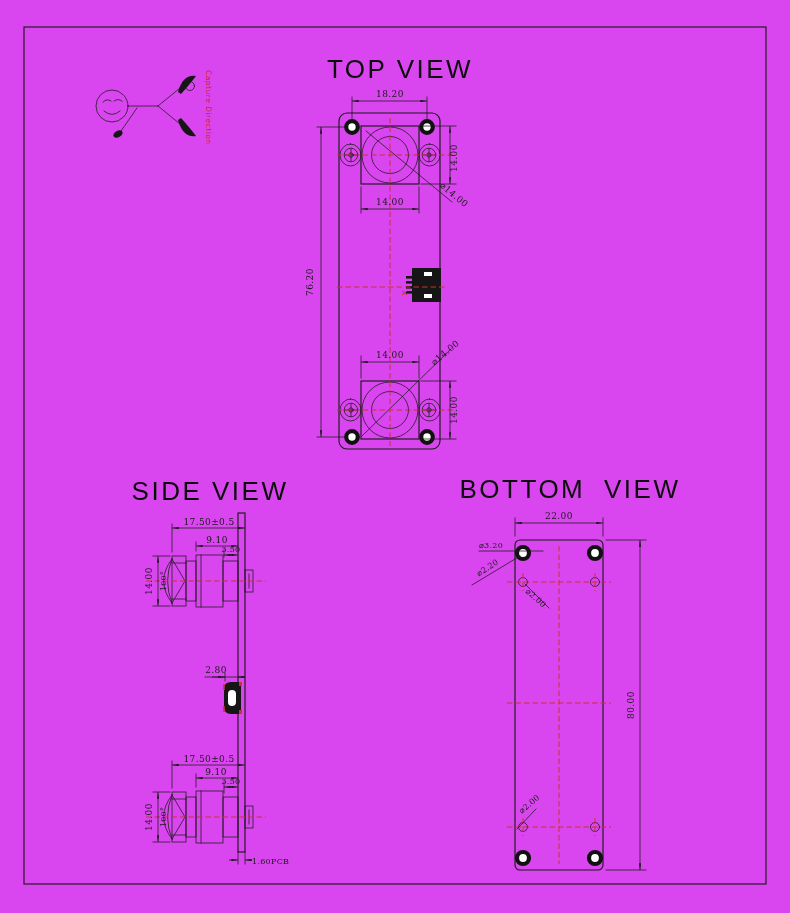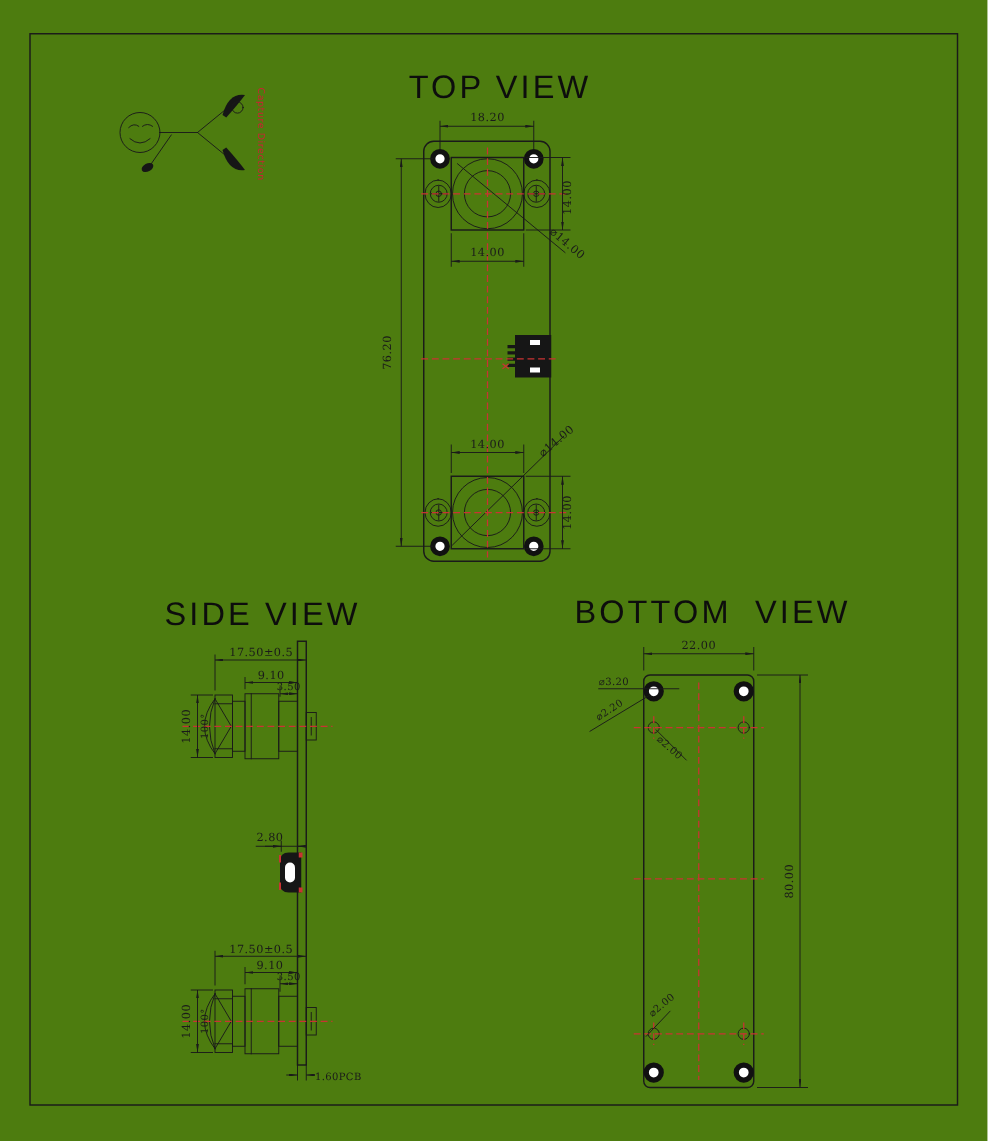--- a/index.html
+++ b/index.html
@@ -1,16 +1,16 @@
 <!DOCTYPE html>
 <html><head>
 <meta charset="utf-8">
 <style>
   html,body{margin:0;padding:0;background:#ffffff;}
-  .page{width:790px;height:913px;position:relative;background:#4d7c0f;}
+  .page{width:790px;height:913px;position:relative;background:#d946ef;}
   svg{display:block}
   .ln{stroke:#1a1a1a;stroke-width:1.15;fill:none;stroke-linecap:square}
   .tn{stroke:#1a1a1a;stroke-width:.75;fill:none;stroke-linecap:square}
   .dl{stroke:#1a1a1a;stroke-width:.75;fill:none}
   .red{stroke:#c93333;stroke-width:1;fill:none;stroke-dasharray:5.5 3}
   .reds{stroke:#c93333;stroke-width:1.6;fill:none}
   .hole{fill:#fff;stroke:#111;stroke-width:4.2}
   .blk{fill:#161616;stroke:none}
   .dim{font-family:"DejaVu Serif",serif;font-size:9px;fill:#1a1a1a;letter-spacing:.4px}
   .dim8{font-family:"DejaVu Serif",serif;font-size:8px;fill:#1a1a1a;letter-spacing:.3px}

